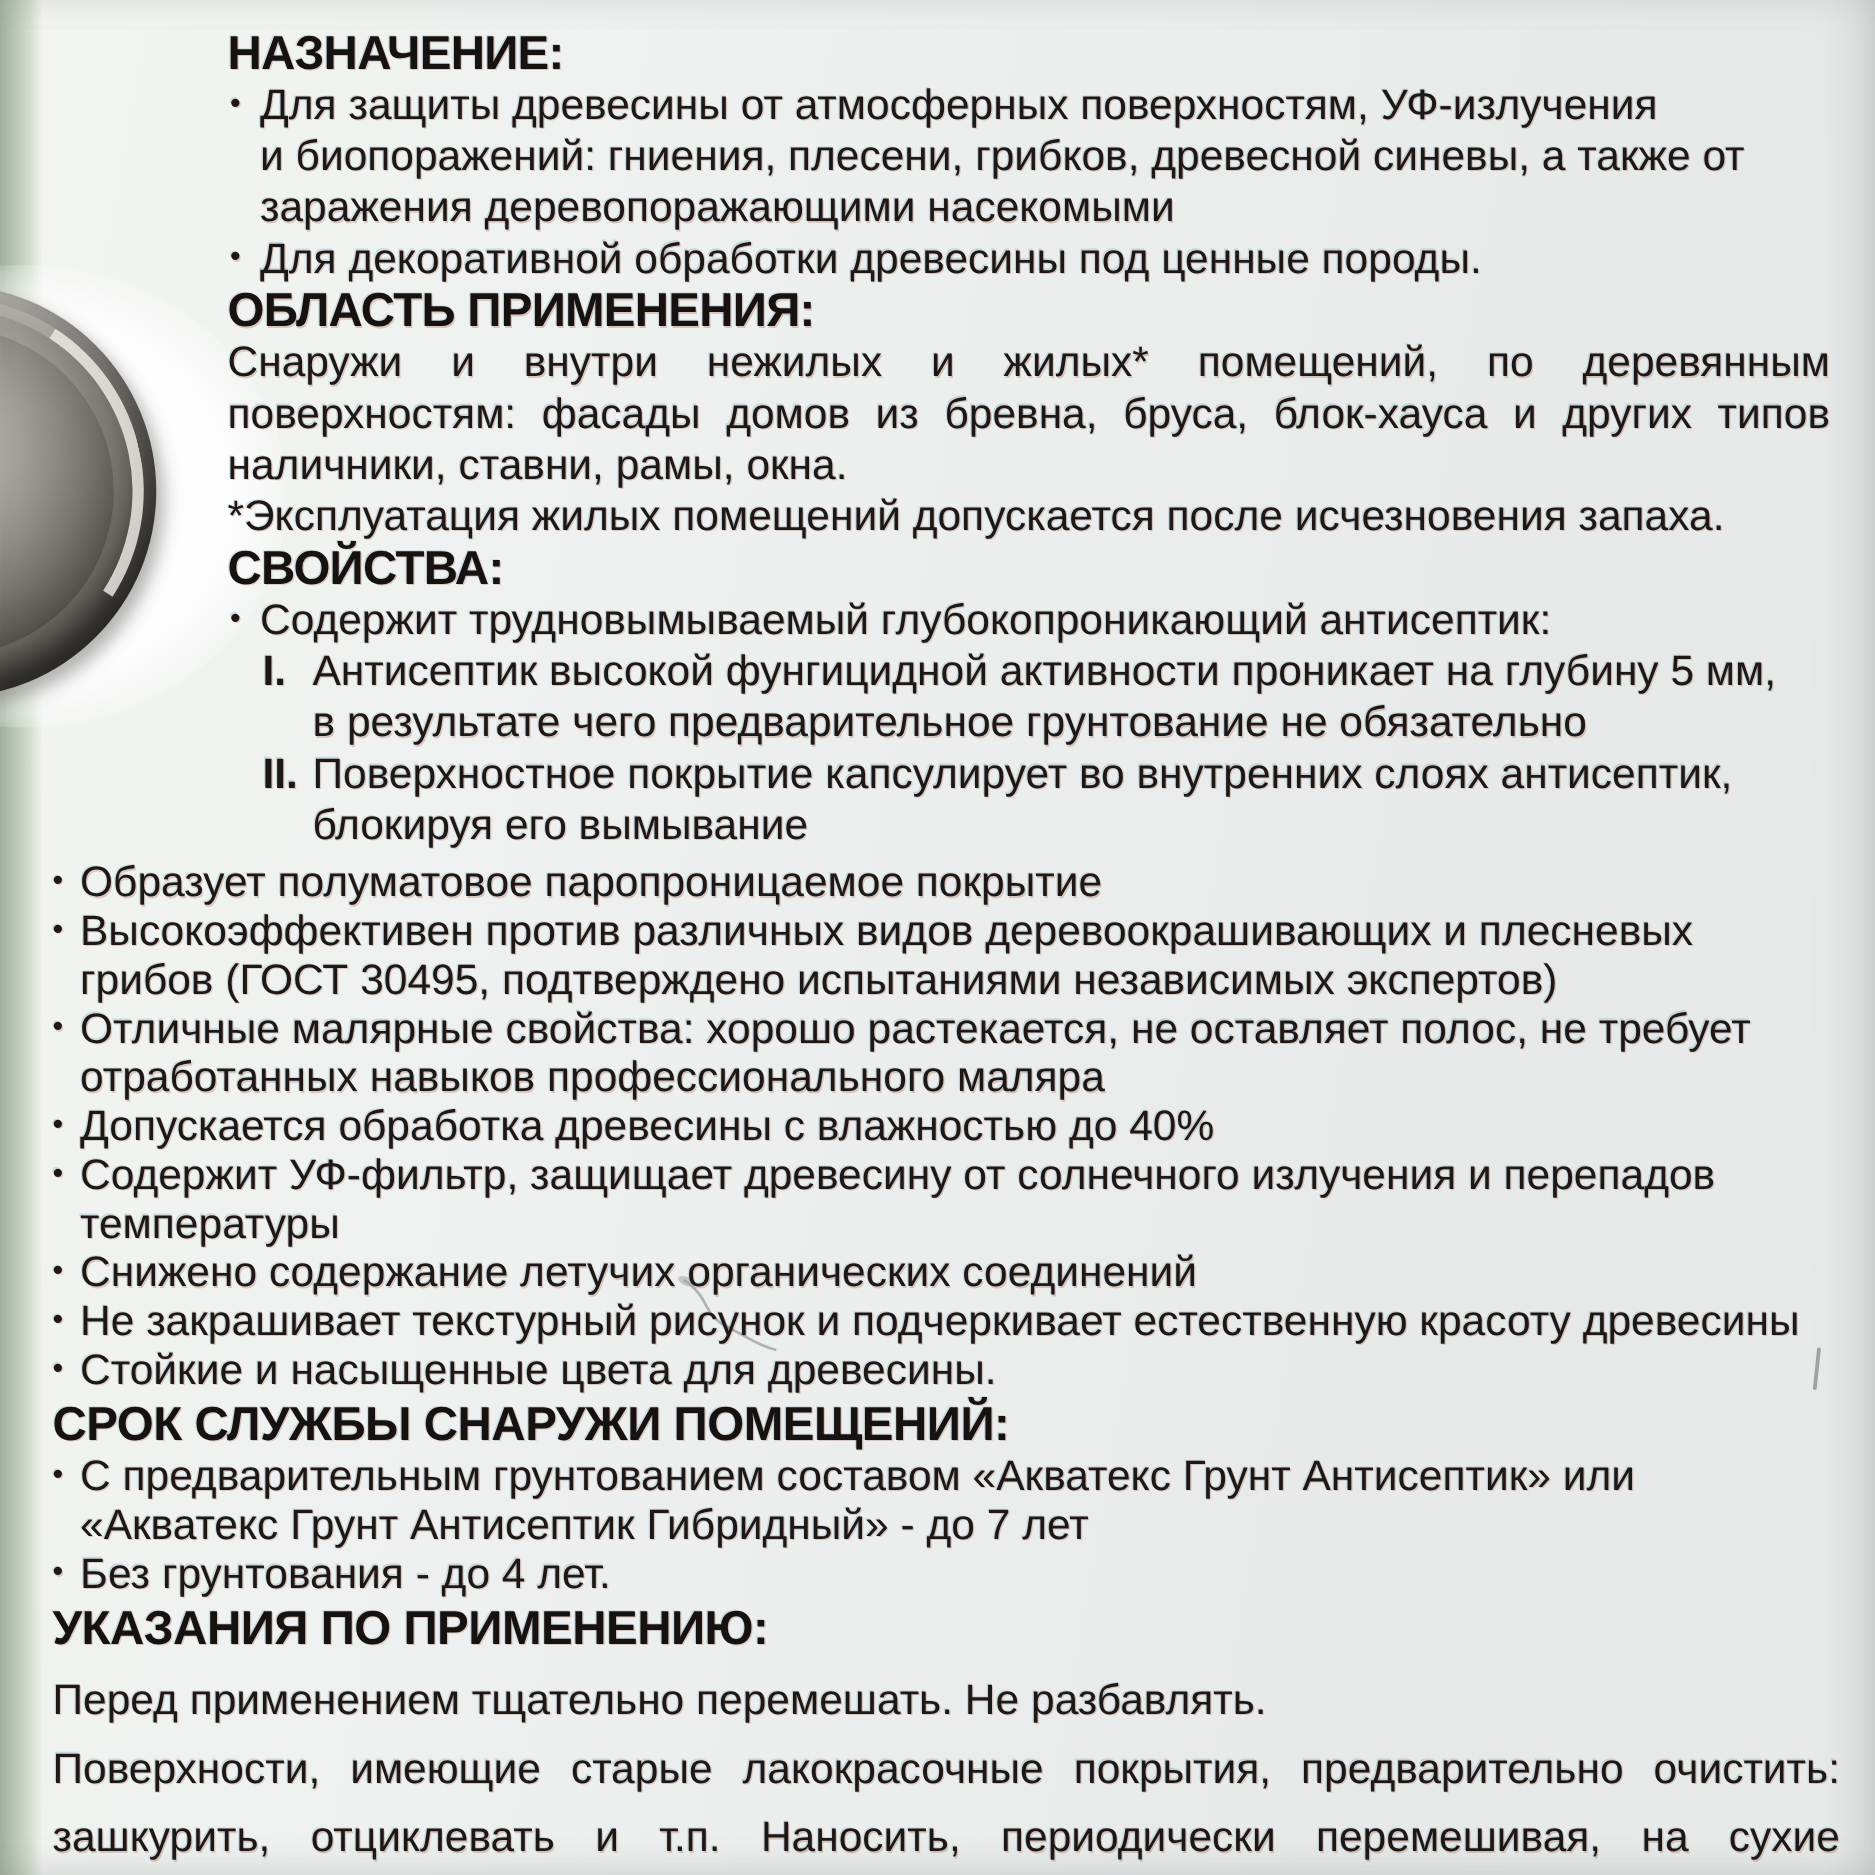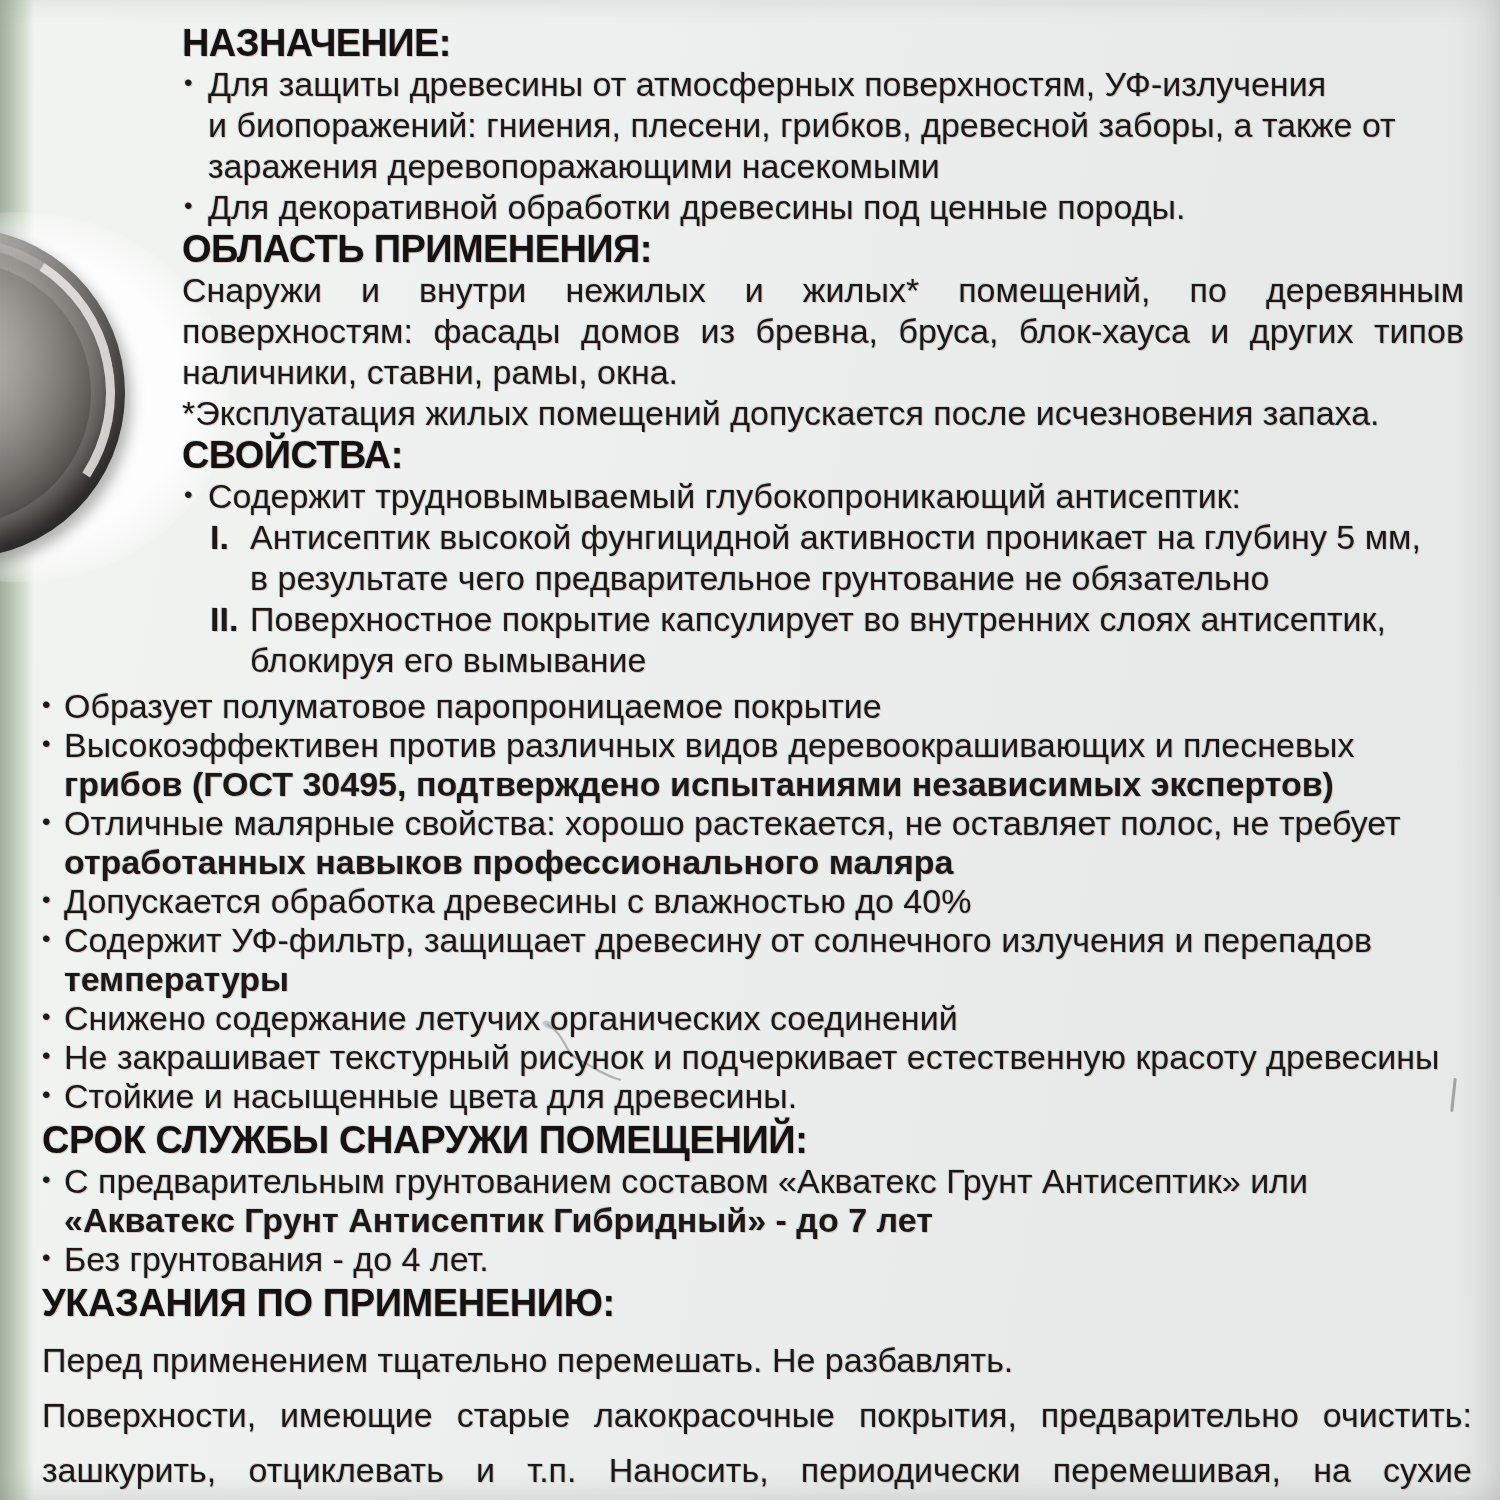--- a/index.html
+++ b/index.html
@@ -58,21 +58,21 @@
   .s1 .bl { padding-left:26px; }
   .s1 .bl .dot { position:absolute; left:2px; top:-2px; }
   .s1 .cont { padding-left:26px; }
   .s1 .ri { padding-left:68px; }
   .s1 .ri .rmark { position:absolute; left:28px; font-weight:700; }
   .dot { font-size:.72em; }
   .s2 { margin:6px 28px 0 42px; font-size:34px; line-height:39px; }
   .s2 .hd { line-height:43px; margin-top:3px; letter-spacing:-0.4px; }
   .s2 .bl { padding-left:22px; }
   .s2 .bl .dot { position:absolute; left:0; top:-2px; }
-  .s2 .cont { padding-left:22px;font-weight:bold; }
+  .s2 .cont { padding-left:22px; }
   .s2 .para { padding-left:0;margin-top:16px; }
 </style>
 </head>
 <body>
 
 <div class="sheet">
 
   <div class="strip"></div>
   <div class="lug-halo"></div>
   <div class="lug"></div>
@@ -83,21 +83,21 @@
   </svg>
   <div class="tick"></div>
 
   <div class="txt s1">
     <div class="ln hd">НАЗНАЧЕНИЕ:</div>
 
     <div class="ln bl">
       <span class="dot">•</span>
       <span>Для защиты древесины от атмосферных поверхностям, УФ-излучения</span>
     </div>
-    <div class="ln cont">и биопоражений: гниения, плесени, грибков, древесной заборы, а также от</div>
+    <div class="ln cont">и биопоражений: гниения, плесени, грибков, древесной синевы, а также от</div>
     <div class="ln cont">заражения деревопоражающими насекомыми</div>
 
     <div class="ln bl">
       <span class="dot">•</span>
       <span>Для декоративной обработки древесины под ценные породы.</span>
     </div>
 
     <div class="ln hd">ОБЛАСТЬ ПРИМЕНЕНИЯ:</div>
     <div class="ln just">Снаружи и внутри нежилых и жилых* помещений, по деревянным</div>
     <div class="ln just">поверхностям: фасады домов из бревна, бруса, блок-хауса и других типов</div>

